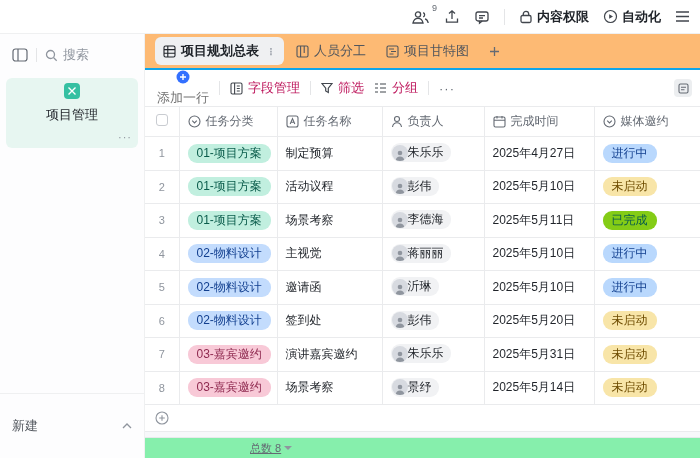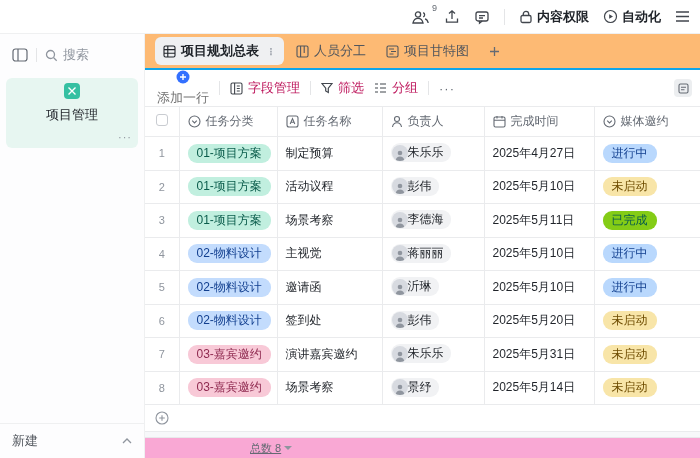--- a/index.html
+++ b/index.html
@@ -20,21 +20,21 @@
   .sidebar { width:145px; background:#fdfdfe; border-right:1px solid #eff0f1; display:flex; flex-direction:column; }
   .side-top { display:flex; align-items:center; gap:8px; padding:12px 10px 10px 12px; color:#646a73; }
   .side-top .sep { width:1px; height:14px; background:#e4e5e7; }
   .search-box { display:flex; align-items:center; gap:5px; color:#8f959e; font-size:13px; flex:1; cursor:text; }
   .side-items { padding:4px 6px; display:flex; flex-direction:column; gap:4px; }
   .side-item { display:flex; align-items:center; gap:7px; padding:5px 6px; border-radius:6px; font-size:13px; color:#1f2329; cursor:pointer; }
   .side-item.active { background:#e7f6f1; font-weight:normal;flex-direction:column; }
   .side-item .more { margin-left:auto; color:#8f959e; letter-spacing:1px; font-size:11px; }
   .bitable-ic { width:16px; height:16px; border-radius:4px; background:#35c0a2; display:inline-flex; align-items:center; justify-content:center; flex:none; }
   .gray-ic { color:#646a73; display:inline-flex; flex:none; }
-  .side-bottom { margin-top:auto; border-top:1px solid #eff0f1; padding:8px 12px; display:flex; align-items:center; font-size:13px; color:#51565d; cursor:pointer;justify-content:center; }
+  .side-bottom { margin-top:auto; border-top:1px solid #eff0f1; padding:23px 12px; display:flex; align-items:center; font-size:13px; color:#51565d; cursor:pointer;justify-content:center; }
   .side-bottom .chev { margin-left:auto; color:#8f959e; }
 
   .main { flex:1; display:flex; flex-direction:column; background:#f5f6f7; min-width:0; }
 
   
   .tabbar { height:36px; background:#fdba74; display:flex; align-items:center; gap:4px; padding:0 6px 0 10px; border-bottom:2px solid #0ea5e9; }
   .tab { display:flex; align-items:center; gap:5px; padding:5px 8px; border-radius:6px; font-size:13px; color:#51565d; cursor:pointer; white-space:nowrap; }
   .tab.active { background:#eff0f2; color:#1f2329; font-weight:bold; }
   .tab .kebab { color:#a6abb3; font-size:10px; margin-left:2px; }
   .tab-add { padding:4px 8px; color:#646a73; cursor:pointer; display:flex; align-items:center; }
@@ -58,21 +58,21 @@
   .col-num { width:34px; } .col-cat { width:98px; } .col-task { width:105px; } .col-owner { width:102px; } .col-due { width:110px; } .col-status { width:107px; }
   .row-num { color:#8f959e; font-size:11px; }
   .hdr-cell { display:flex; align-items:center; gap:5px; }
   .checkbox { width:12px; height:12px; border:1px solid #c9ccd1; border-radius:3px; background:#fff; display:inline-block; cursor:pointer; }
   .tag { display:inline-block; padding:2px 9px; border-radius:9px; font-size:12px; line-height:15px; }
   .owner-chip { display:inline-flex; align-items:center; gap:0; background:#f1f2f4; border-radius:9px; padding:1px 7px 1px 1px; max-width:100%; }
   .avatar { width:16px; height:16px; border-radius:50%; background:#d7dae0; display:inline-flex; align-items:flex-end; justify-content:center; overflow:hidden; flex:none; }
   .addrow-bar { width:556px; height:27px; background:#fff; border-bottom:1px solid #eaebed; display:flex; align-items:center; padding-left:10px; color:#8f959e; cursor:pointer; }
 
   
-  .grid-footer { height:21px; background:#f9a8d4; border-top:1px solid #e8e9eb; display:flex; align-items:center; padding-left:105px; color:#646a73; font-size:11px;text-decoration:underline; }
+  .grid-footer { height:21px; background:#86efac; border-top:1px solid #e8e9eb; display:flex; align-items:center; padding-left:105px; color:#646a73; font-size:11px;text-decoration:underline; }
   .count-btn { display:inline-flex; align-items:center; gap:3px; cursor:pointer; }
   .caret-down { width:0; height:0; border-left:4px solid transparent; border-right:4px solid transparent; border-top:4px solid #8f959e; display:inline-block; }
 
   svg { display:block; }
 </style>
 </head>
 <body>
 
 <div class="topbar">
   <div class="topbar-right">

